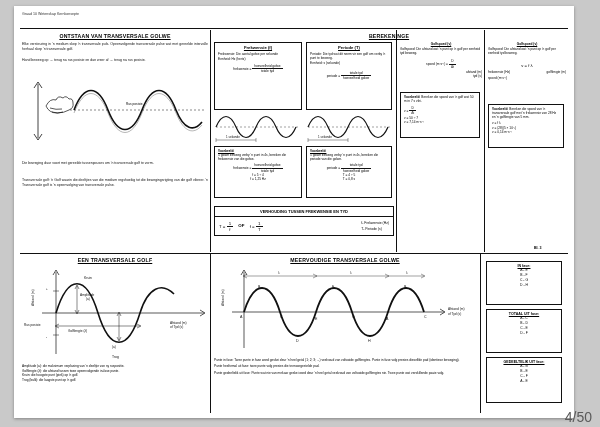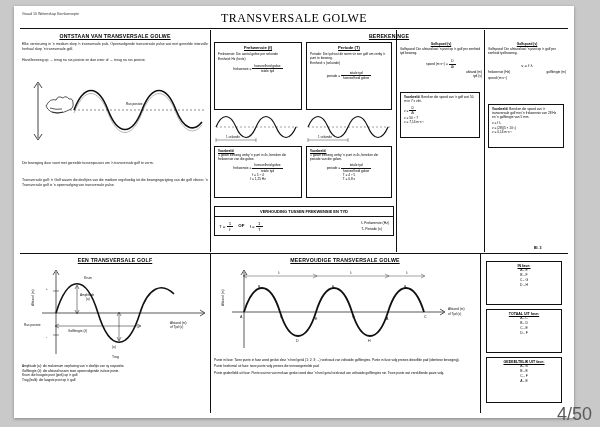--- a/index.html
+++ b/index.html
@@ -14,21 +14,21 @@
   .page {
     position:absolute;
     left:14px; top:6px;
     width:560px; height:412px;
     background:#ffffff;
     box-shadow:0 1px 3px rgba(0,0,0,.35);
     overflow:hidden;
   }
   .pagenum-corner {
     position:absolute; right:8px; bottom:2px;
-    font-size:18px; color:#5a5a5a;
+    font-size:14px; color:#5a5a5a;
     font-family:"Liberation Sans", sans-serif;
   }
   .hdr-small {
     position:absolute; left:8px; top:6px;
     font-size:3.6px; color:#333;
   }
   .title {
     position:absolute; left:0; right:0; top:5px;
     text-align:center;
     font-family:"Liberation Serif", serif;
@@ -63,23 +63,20 @@
   svg { display:block; }
   .vline { position:absolute; width:0.7px; background:#111; }
   .hline { position:absolute; height:0.7px; background:#111; }
 </style>
 </head>
 <body>
 
 <div class="page">
 
   <div class="hdr-small">Graad 10 Wetenskap Kernkonsepte</div>
-  <div class="title">
-    <span>TRANSVERSALE GOLWE</span>
-  </div>
   <div class="rule" style="left:6px; top:22px; width:548px; height:0.8px;"></div>
 
   <div class="vline" style="left:196px; top:24px; height:222px;"></div>
   <div class="vline" style="left:382px; top:24px; height:222px;"></div>
   <div class="vline" style="left:470px; top:24px; height:222px;"></div>
   <div class="hline" style="left:6px; top:247px; width:548px;"></div>
   <div class="vline" style="left:196px; top:247px; height:160px;"></div>
   <div class="vline" style="left:466px; top:247px; height:160px;"></div>
 
   <div class="blk" style="left:10px; top:27px; width:182px;">

